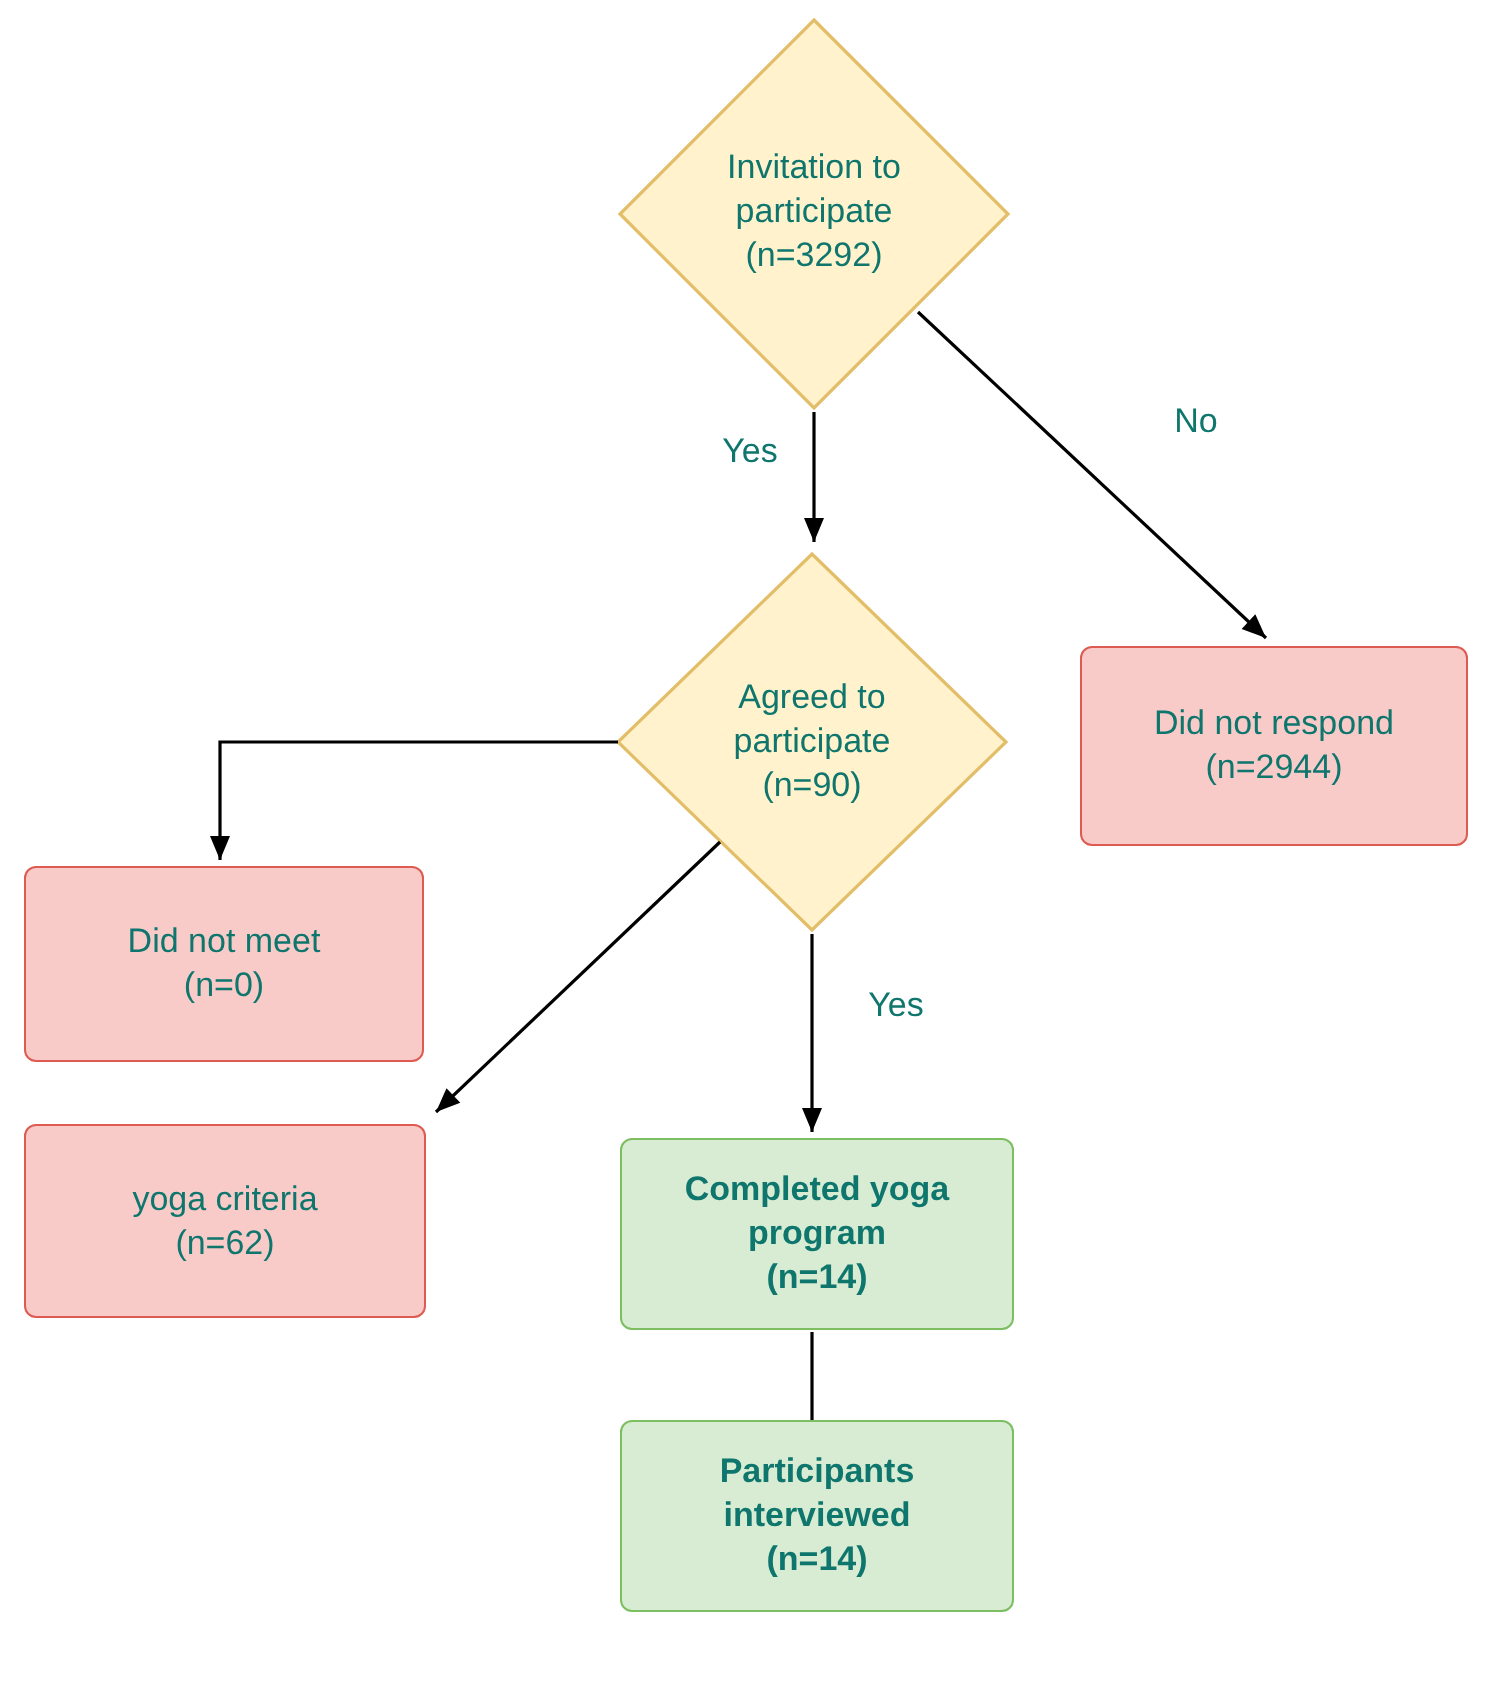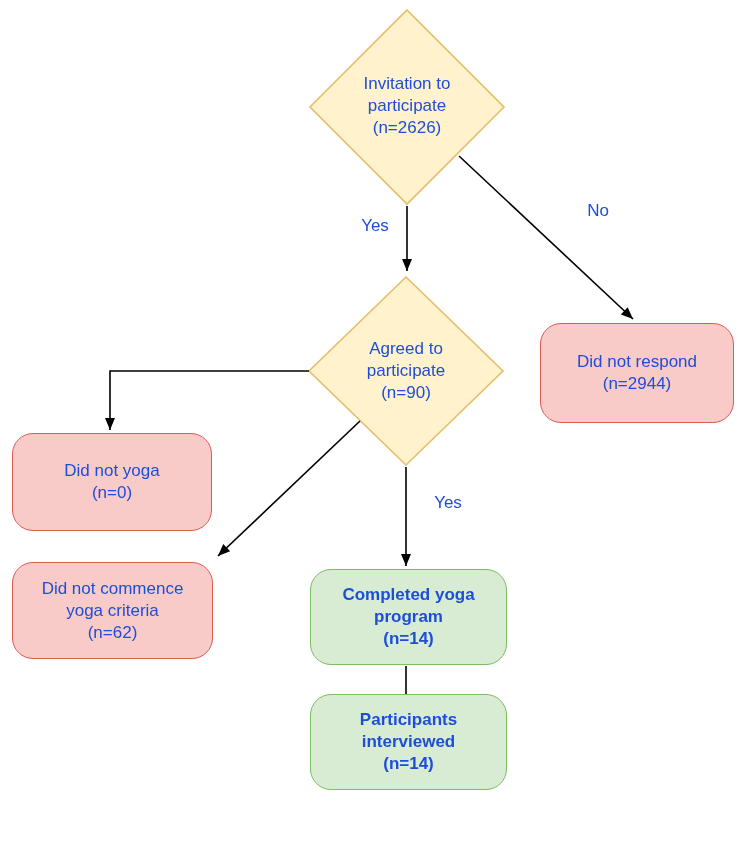--- a/index.html
+++ b/index.html
@@ -6,32 +6,32 @@
     margin: 0;
     padding: 0;
     background: #ffffff;
   }
   .canvas {
     position: relative;
     width: 745px;
     height: 844px;
     background: #ffffff;
     font-family: "Liberation Sans", sans-serif;
-    color: #1d4ed8;
+    color: #0f766e;
     overflow: hidden;
   }
   .layer {
     position: absolute;
     left: 0;
     top: 0;
   }
   .node-box {
     position: absolute;
     box-sizing: border-box;
-    border-radius: 21px;
+    border-radius: 6px;
     display: flex;
     flex-direction: column;
     align-items: center;
     justify-content: center;
     text-align: right;
     font-size: 17px;
     line-height: 22px;
   }
   .node-box.decline {
     background: #f9cbc8;
@@ -74,52 +74,51 @@
     <line x1="459" y1="156" x2="633" y2="319" stroke="#000000" stroke-width="1.6" marker-end="url(#ah)"></line>
     <polyline points="309,371 110,371 110,430" fill="none" stroke="#000000" stroke-width="1.6" marker-end="url(#ah)"></polyline>
     <line x1="360" y1="421" x2="218" y2="556" stroke="#000000" stroke-width="1.6" marker-end="url(#ah)"></line>
     <line x1="406" y1="467" x2="406" y2="566" stroke="#000000" stroke-width="1.6" marker-end="url(#ah)"></line>
     <line x1="406" y1="666" x2="406" y2="732" stroke="#000000" stroke-width="1.6" marker-end="url(#ah)"></line>
   </svg>
 
   <div class="diamond-text" style="left:327px; top:73px; width:160px;">
     <div>Invitation to</div>
     <div>participate</div>
-    <div>(n=2626)</div>
+    <div>(n=3292)</div>
   </div>
 
   <div class="diamond-text" style="left:326px; top:338px; width:160px;">
     <div>Agreed to</div>
     <div>participate</div>
     <div>(n=90)</div>
   </div>
 
   <div class="node-box decline" style="left:540px; top:323px; width:194px; height:100px;">
     <div>Did not respond</div>
     <div>(n=2944)</div>
   </div>
 
   <div class="node-box decline" style="left:12px; top:433px; width:200px; height:98px;">
-    <div>Did not yoga</div>
+    <div>Did not meet</div>
     <div>(n=0)</div>
   </div>
 
   <div class="node-box decline" style="left:12px; top:562px; width:201px; height:97px;">
-    <div>Did not commence</div>
     <div>yoga criteria</div>
     <div>(n=62)</div>
   </div>
 
   <div class="node-box complete" style="left:310px; top:569px; width:197px; height:96px;">
     <div>Completed yoga</div>
     <div>program</div>
     <div>(n=14)</div>
   </div>
 
-  <div class="node-box complete" style="left:310px; top:694px; width:197px; height:96px;">
+  <div class="node-box complete" style="left:310px; top:710px; width:197px; height:96px;">
     <div>Participants</div>
     <div>interviewed</div>
     <div>(n=14)</div>
   </div>
 
   <div class="edge-label" style="left:352px; top:216px; width:46px;">Yes</div>
   <div class="edge-label" style="left:575px; top:201px; width:46px;">No</div>
   <div class="edge-label" style="left:425px; top:493px; width:46px;">Yes</div>
 
 </div>

